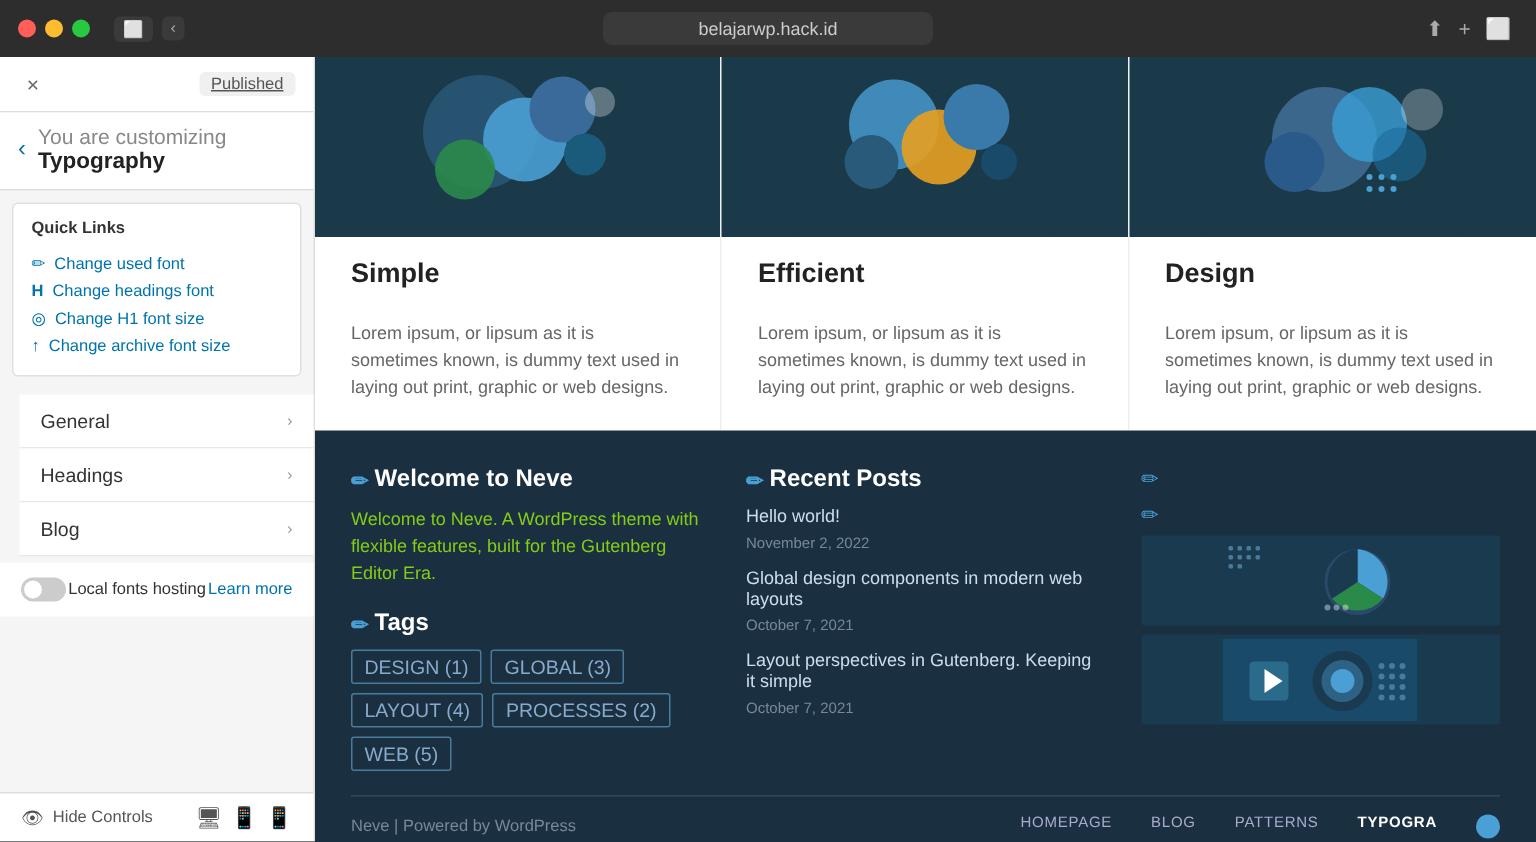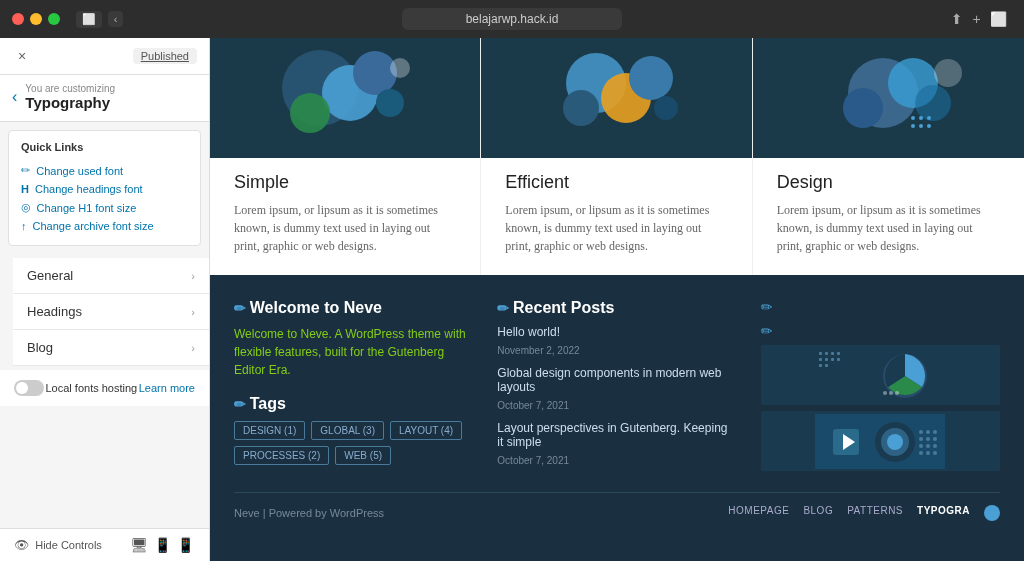--- a/index.html
+++ b/index.html
@@ -76,21 +76,21 @@
 
     .customizer-header {
       background: #fff;
       padding: 8px 12px 10px;
       border-bottom: 1px solid #ddd;
       display: flex;
       align-items: center;
       gap: 8px;
     }
     .back-arrow { color: #0073aa; font-size: 16px; cursor: pointer; }
-    .customizing-text { font-size: 10px; color: #888; display: block; }
+    .customizing-text { font-size: 14px; color: #888; display: block; }
     .section-title { font-size: 15px; font-weight: 600; color: #222; }
 
     .quick-links-section {
       background: #fff;
       margin: 8px;
       border-radius: 4px;
       padding: 10px 12px;
       border: 1px solid #e0e0e0;
     }
     .quick-links-title { font-size: 11px; font-weight: 600; color: #333; margin-bottom: 8px; }
@@ -165,22 +165,22 @@
     }
     .feature-card:last-child { border-right: none; }
     .feature-image {
       height: 120px;
       background: #1a3a4a;
       margin: 0 -24px 14px;
       display: flex; align-items: center; justify-content: center;
       overflow: hidden;
       position: relative;
     }
-    .feature-title { font-size: 18px; font-weight: 400; color: #222; margin-bottom: 8px; }
-    .feature-desc { font-size: 12px; color: #666; line-height: 1.5; font-family: Liberation Serif, serif; }
+    .feature-title { font-size: 18px; font-weight: 700; color: #222; margin-bottom: 20px; }
+    .feature-desc { font-size: 12px; color: #666; line-height: 1.5; }
 
     
     .site-footer {
       background: #1a3040;
       color: #fff;
       padding: 24px 24px 0;
       flex: 1;
     }
     .footer-grid {
       display: grid;
@@ -189,40 +189,40 @@
       margin-bottom: 16px;
     }
     .footer-widget-title {
       font-size: 16px; font-weight: 700; color: #fff; margin-bottom: 8px;
       display: flex; align-items: center; gap: 4px;
     }
     .widget-icon { color: #4a9fd4; font-size: 14px; }
     .footer-widget-text { font-size: 12px; color: #84cc16; line-height: 1.5; }
     .tags-container { display: flex; flex-wrap: wrap; gap: 6px; margin-top: 6px; }
     .tag {
-      font-size: 10px; padding: 3px 8px;
+      font-size: 13px; padding: 3px 8px;
       border: 1px solid #4a7a9b; color: #8ac; border-radius: 2px;
       cursor: pointer;
     }
     .post-item { margin-bottom: 10px; }
     .post-title { font-size: 12px; color: #cde; cursor: pointer; }
     .post-date { font-size: 10px; color: #789; margin-top: 6px; }
     .footer-images { display: flex; flex-direction: column; gap: 6px; }
     .footer-img-block {
       height: 60px; background: #1a3a50; border-radius: 2px;
       display: flex; align-items: center; justify-content: center;
       overflow: hidden; position: relative;
     }
     .footer-bottom {
       border-top: 1px solid #2a4a5a;
       display: flex; align-items: center; justify-content: space-between;
       padding: 12px 0;
     }
     .footer-credit { font-size: 11px; color: #789; }
-    .footer-nav { display: flex; gap: 14px; }
+    .footer-nav { display: flex; gap: 26px; }
     .footer-nav-item { font-size: 10px; color: #aac; cursor: pointer; letter-spacing: 0.5px; }
     .footer-nav-item.active { color: #fff; font-weight: 600; }
     .footer-nav-item:last-child {
       background: #4a9fd4; color: #fff; padding: 2px 6px; border-radius: 2px;
     }
 
     
     .main-content::-webkit-scrollbar { width: 6px; }
     .main-content::-webkit-scrollbar-thumb { background: #ccc; border-radius: 3px; }
   </style>

